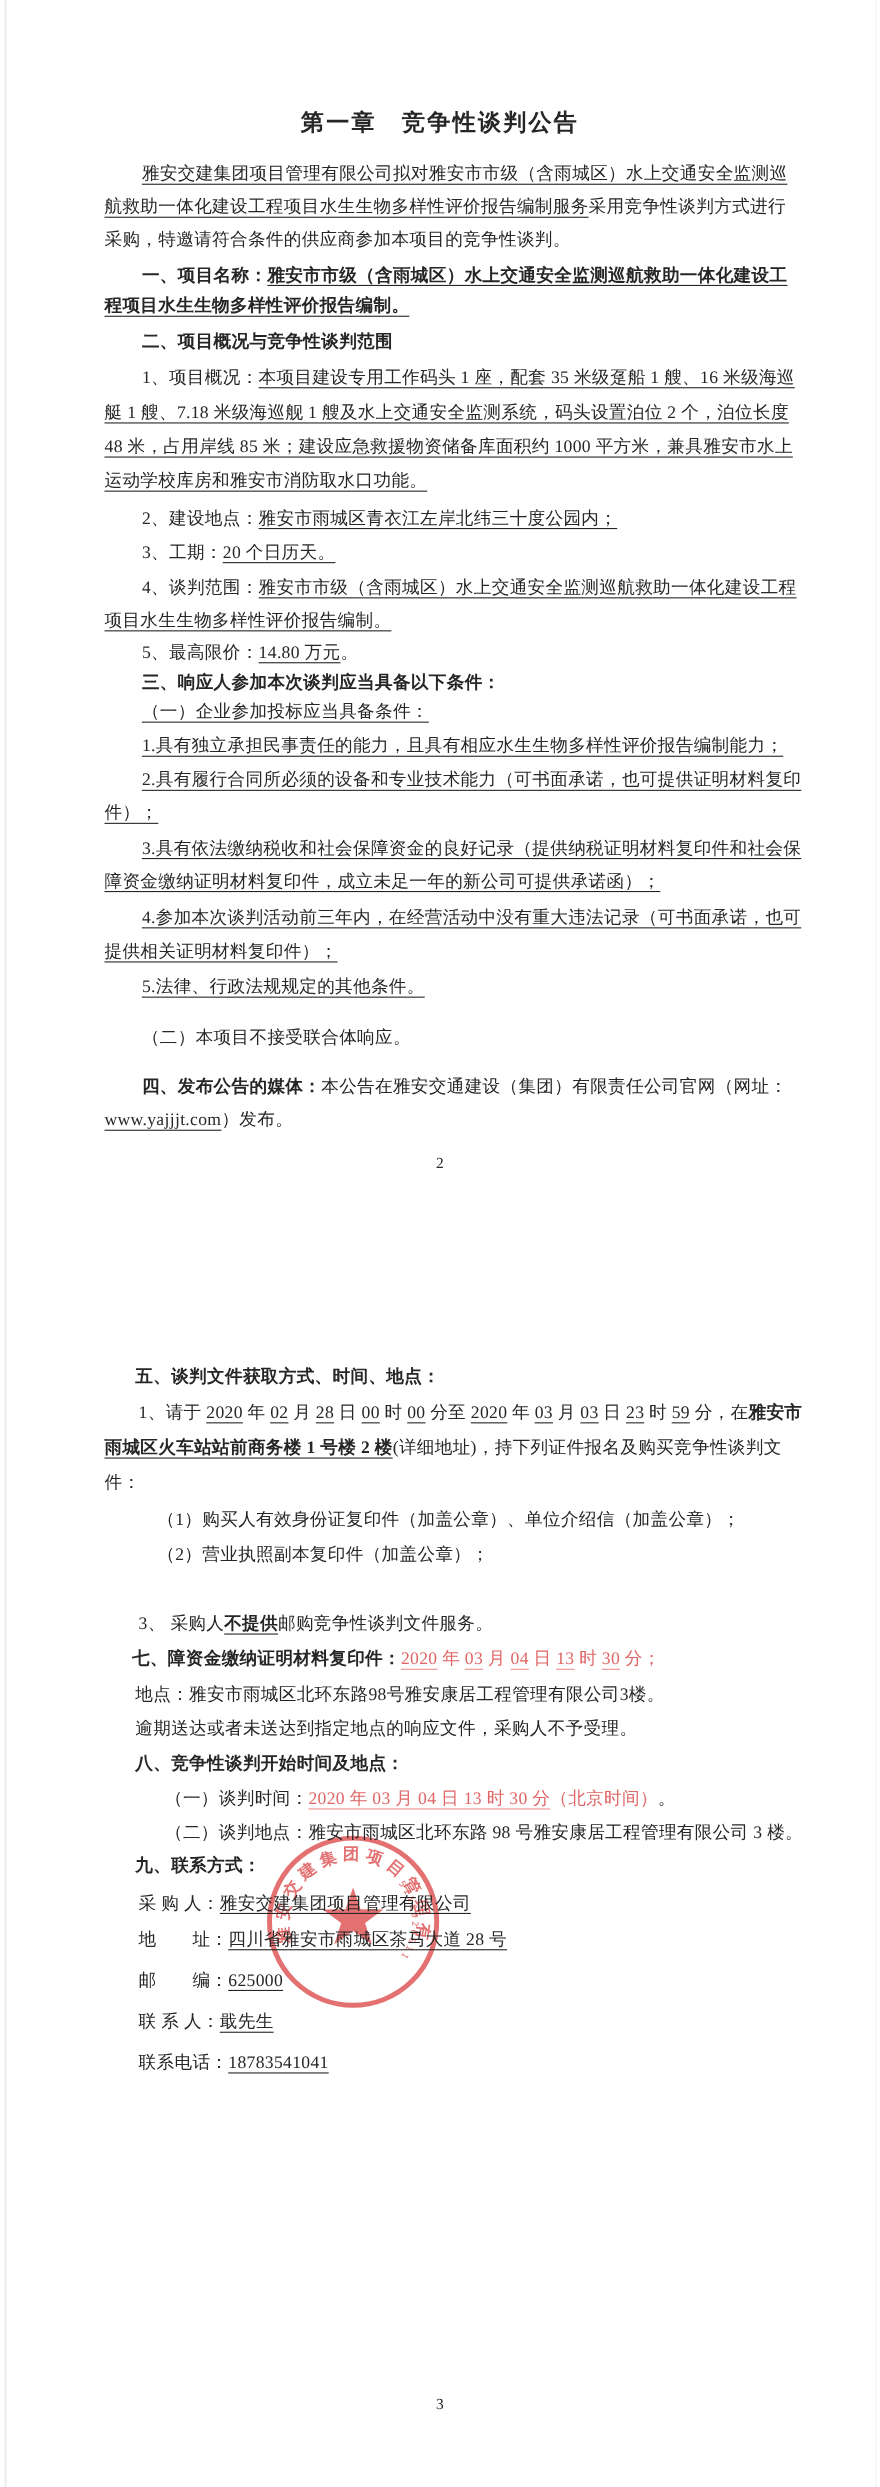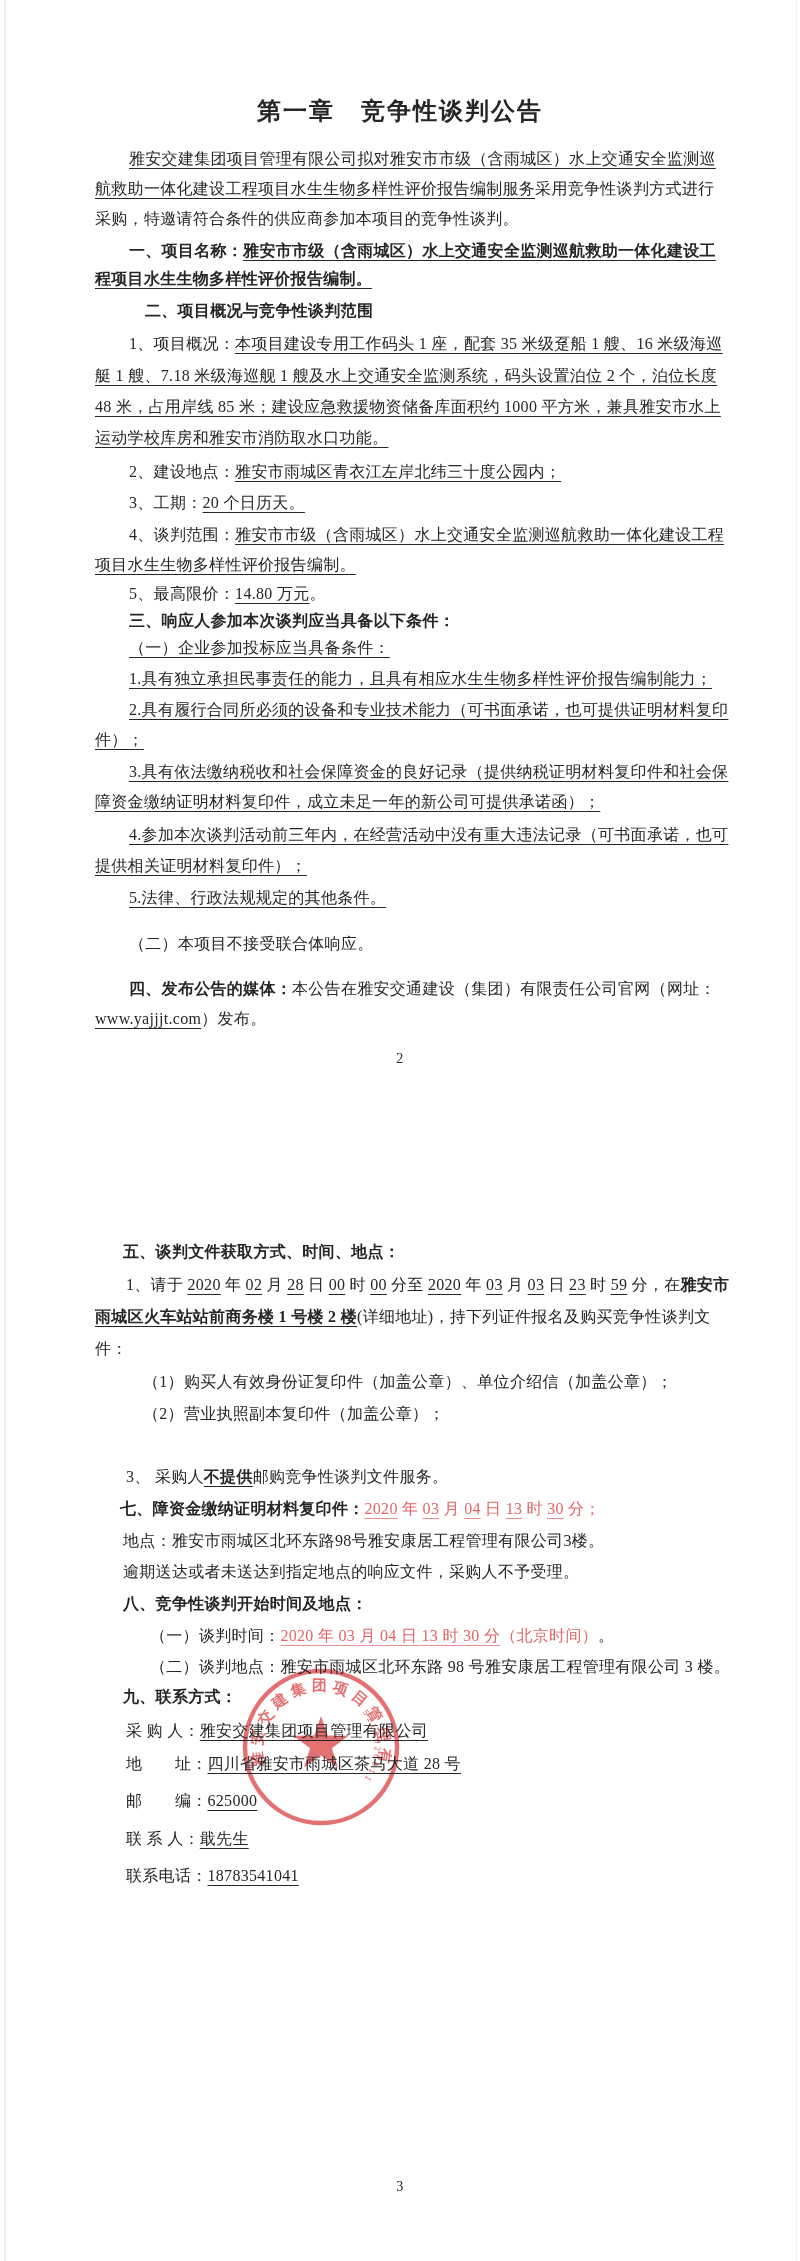--- a/index.html
+++ b/index.html
@@ -48,27 +48,27 @@
       <path id="seal-arc-top" d="M 27,104 A 59,59 0 1 1 139,104" fill="none"></path>
       <path id="seal-arc-right" d="M 121.5,45.5 A 54,54 0 0 1 121.5,120.5" fill="none"></path>
     </defs>
     <text font-size="15" letter-spacing="5" fill="#dd5252" font-family="Liberation Serif, DejaVu Serif, serif" font-weight="700">
       <textPath id="seal-ring-text" href="#seal-arc-top" startOffset="2">雅安交建集团项目管理有限公司</textPath>
     </text>
     <text font-size="8" letter-spacing="2.5" fill="#dd5252" font-family="DejaVu Sans Mono, monospace">
       <textPath id="seal-code-text" href="#seal-arc-right" startOffset="4">5118026011</textPath>
     </text>
   </svg>
-<div class="line center title" style="top: 100px; font-size: 24px;"><span class="b">第一章　竞争性谈判公告</span></div>
+<div class="line center title" style="top: 100px; font-size: 21px;"><span class="b">第一章　竞争性谈判公告</span></div>
     <div class="line" style="top: 148px; left: 129px;"><span class="u">雅安交建集团项目管理有限公司拟对雅安市市级（含雨城区）水上交通安全监测巡</span></div>
     <div class="line" style="top: 208px; left: 95px;"><span>采购，特邀请符合条件的供应商参加本项目的竞争性谈判。</span></div>
     <div class="line" style="top: 178px; left: 95px;"><span class="u">航救助一体化建设工程项目水生生物多样性评价报告编制服务</span><span>采用竞争性谈判方式进行</span></div>
     <div class="line" style="top: 240px; left: 129px;"><span class="b">一、项目名称：</span><span class="b u">雅安市市级（含雨城区）水上交通安全监测巡航救助一体化建设工</span></div>
     <div class="line" style="top: 268px; left: 95px;"><span class="b u">程项目水生生物多样性评价报告编制。</span></div>
-    <div class="line" style="top: 300px; left: 145px;"><span class="b">二、项目概况与竞争性谈判范围</span></div>
+    <div class="line" style="top: 300px; left: 129px;"><span class="b">二、项目概况与竞争性谈判范围</span></div>
     <div class="line" style="top: 333px; left: 129px;"><span>1、项目概况：</span><span class="u">本项目建设专用工作码头 1 座，配套 35 米级趸船 1 艘、16 米级海巡</span></div>
     <div class="line" style="top: 365px; left: 95px;"><span class="u">艇 1 艘、7.18 米级海巡舰 1 艘及水上交通安全监测系统，码头设置泊位 2 个，泊位长度</span></div>
     <div class="line" style="top: 396px; left: 95px;"><span class="u">48 米，占用岸线 85 米；建设应急救援物资储备库面积约 1000 平方米，兼具雅安市水上</span></div>
     <div class="line" style="top: 427px; left: 95px;"><span class="u">运动学校库房和雅安市消防取水口功能。</span></div>
     <div class="line" style="top: 461px; left: 129px;"><span>2、建设地点：</span><span class="u">雅安市雨城区青衣江左岸北纬三十度公园内；</span></div>
     <div class="line" style="top: 492px; left: 129px;"><span>3、工期：</span><span class="u">20 个日历天。</span></div>
     <div class="line" style="top: 524px; left: 129px;"><span>4、谈判范围：</span><span class="u">雅安市市级（含雨城区）水上交通安全监测巡航救助一体化建设工程</span></div>
     <div class="line" style="top: 554px; left: 95px;"><span class="u">项目水生生物多样性评价报告编制。</span></div>
     <div class="line" style="top: 583px; left: 129px;"><span>5、最高限价：</span><span class="u">14.80 万元</span><span>。</span></div>
     <div class="line" style="top: 610px; left: 129px;"><span class="b">三、响应人参加本次谈判应当具备以下条件：</span></div>

